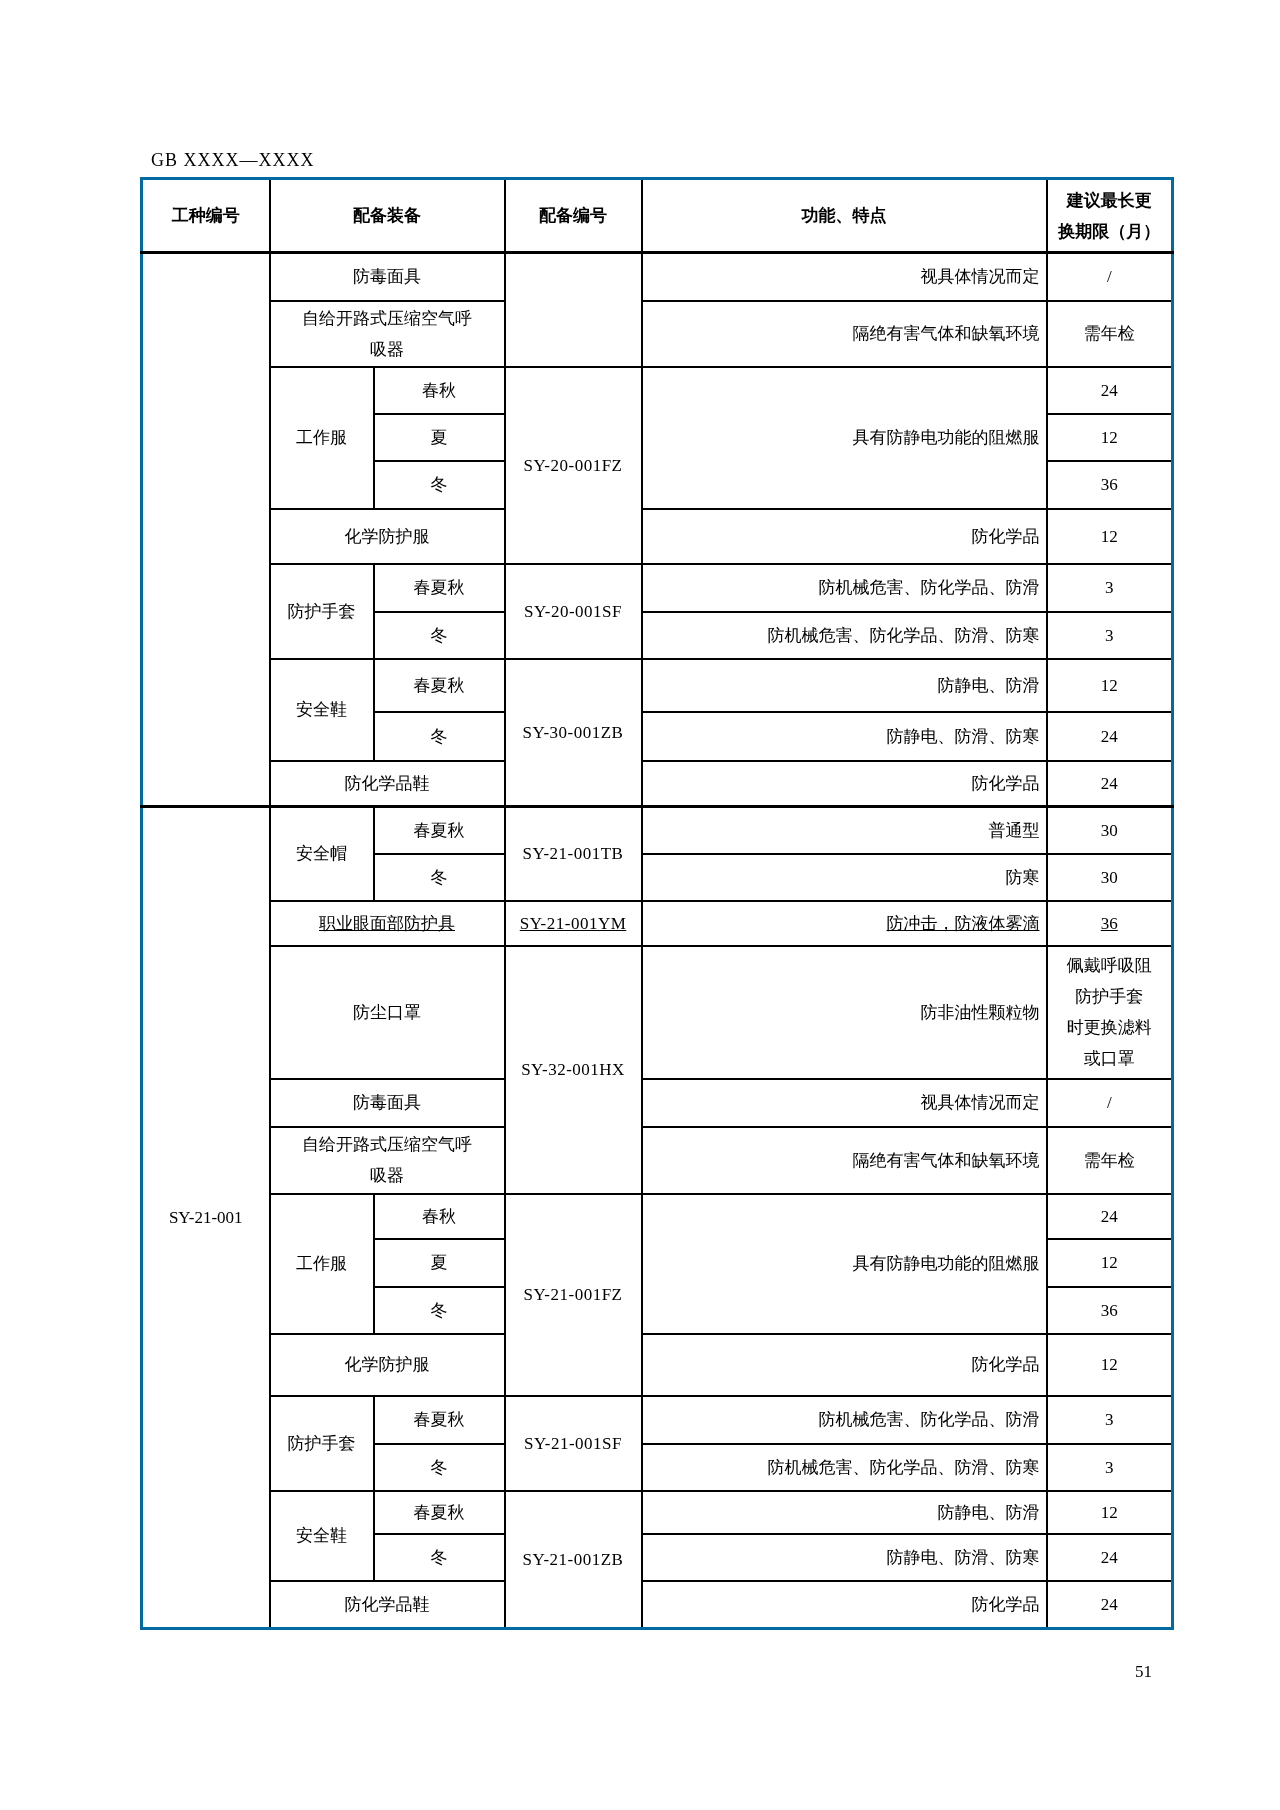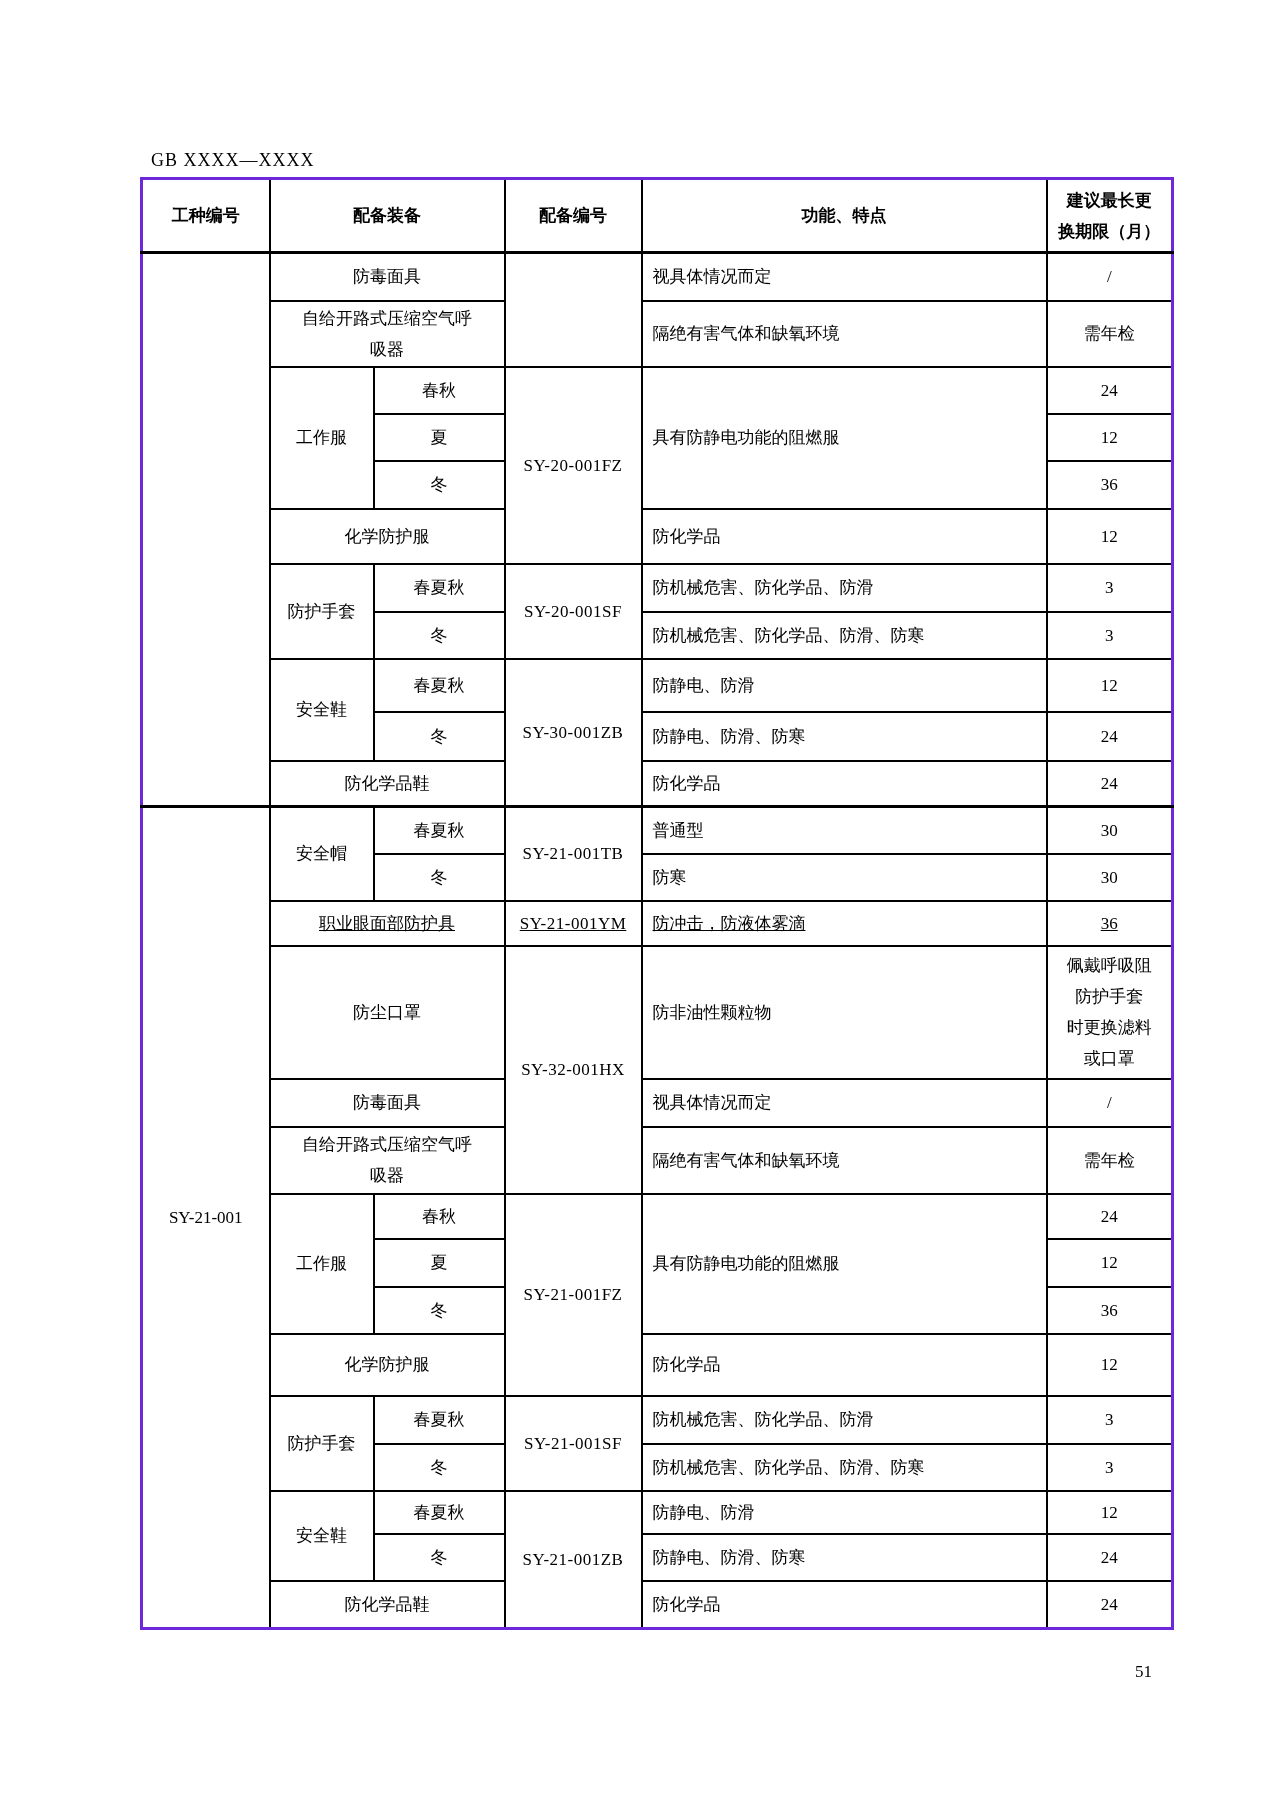--- a/index.html
+++ b/index.html
@@ -8,37 +8,37 @@
     font-family:"Liberation Serif","DejaVu Serif",serif; color:#000;
     overflow:hidden;
   }
   .doc-code {
     position:absolute; left:151px; top:150px;
     font-size:18px; letter-spacing:1px; white-space:nowrap;
   }
   .equip-table {
     position:absolute; left:140px; top:177px; width:1031px;
     border-collapse:collapse; table-layout:fixed;
-    border:3px solid #6d28d9;
+    border:3px solid #0369a1;
   }
   .equip-table th, .equip-table td {
     border:2px solid #000;
     text-align:center; vertical-align:middle;
     font-size:17px; line-height:31px;
     padding:1px 6px;
     white-space:pre-line;
     overflow:hidden;
   }
   .equip-table thead th {
     font-weight:bold;
     border-bottom:3px solid #000;
     height:69px;
   }
   .equip-table tbody { border-top:3px solid #000; }
-  .equip-table td.cell-function { text-align:left; padding-left:10px; }
+  .equip-table td.cell-function { text-align:right; padding-left:10px; }
   .equip-table td.cell-code { letter-spacing:0.5px; }
   .page-number {
     position:absolute; left:1096px; top:1662px; width:56px;
     text-align:right; font-size:17px;
   }
   .watermark {
     position:absolute; left:942px; top:1718px; height:62px;
     display:flex; align-items:center; gap:7px;
   }
   .watermark-text {

